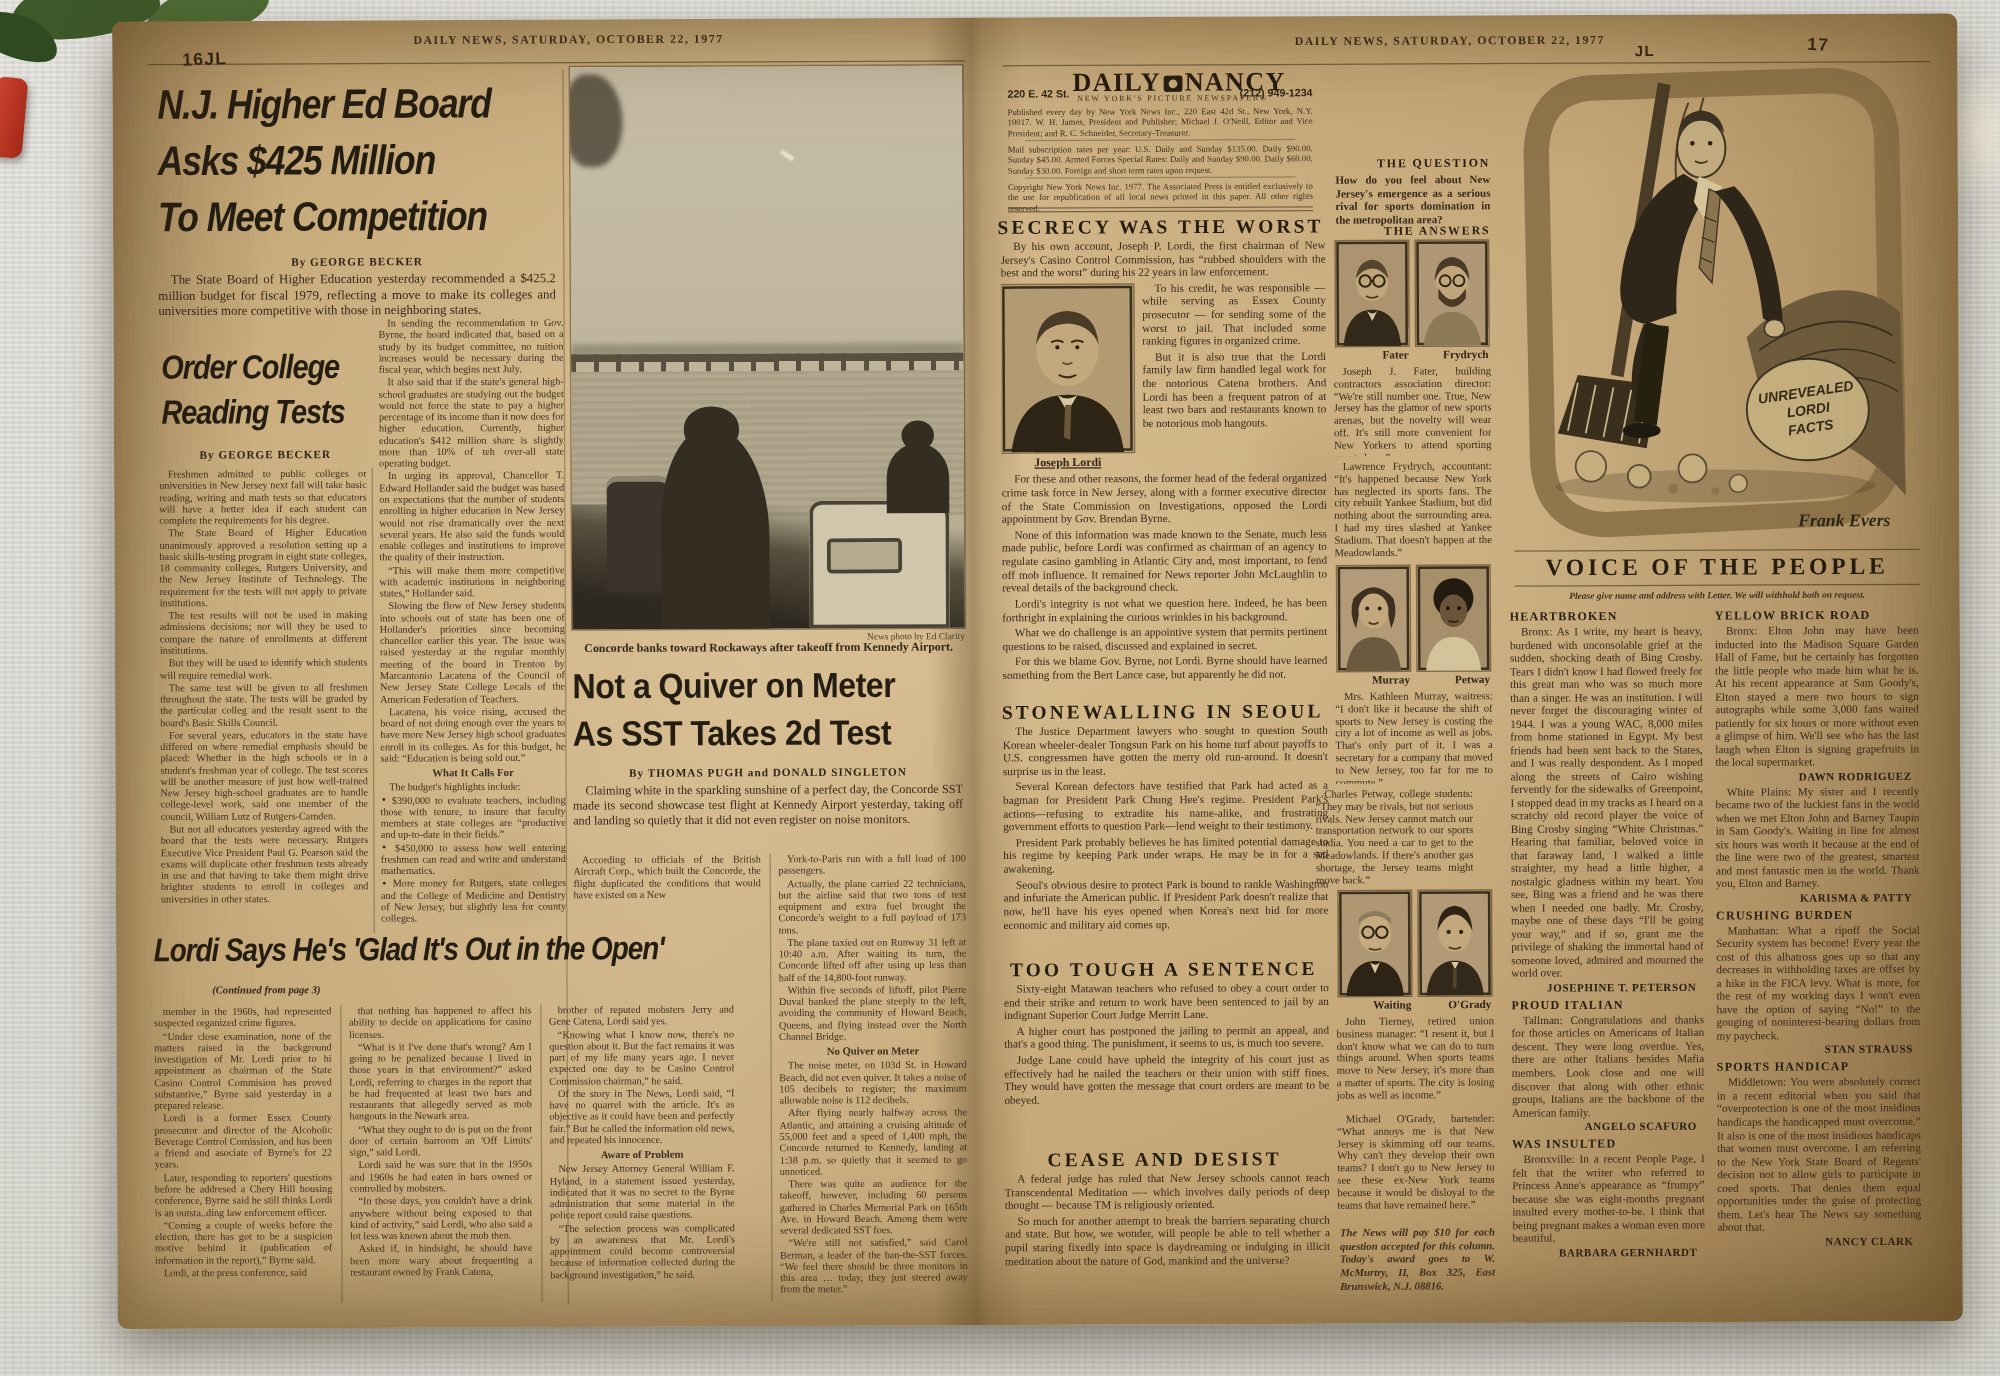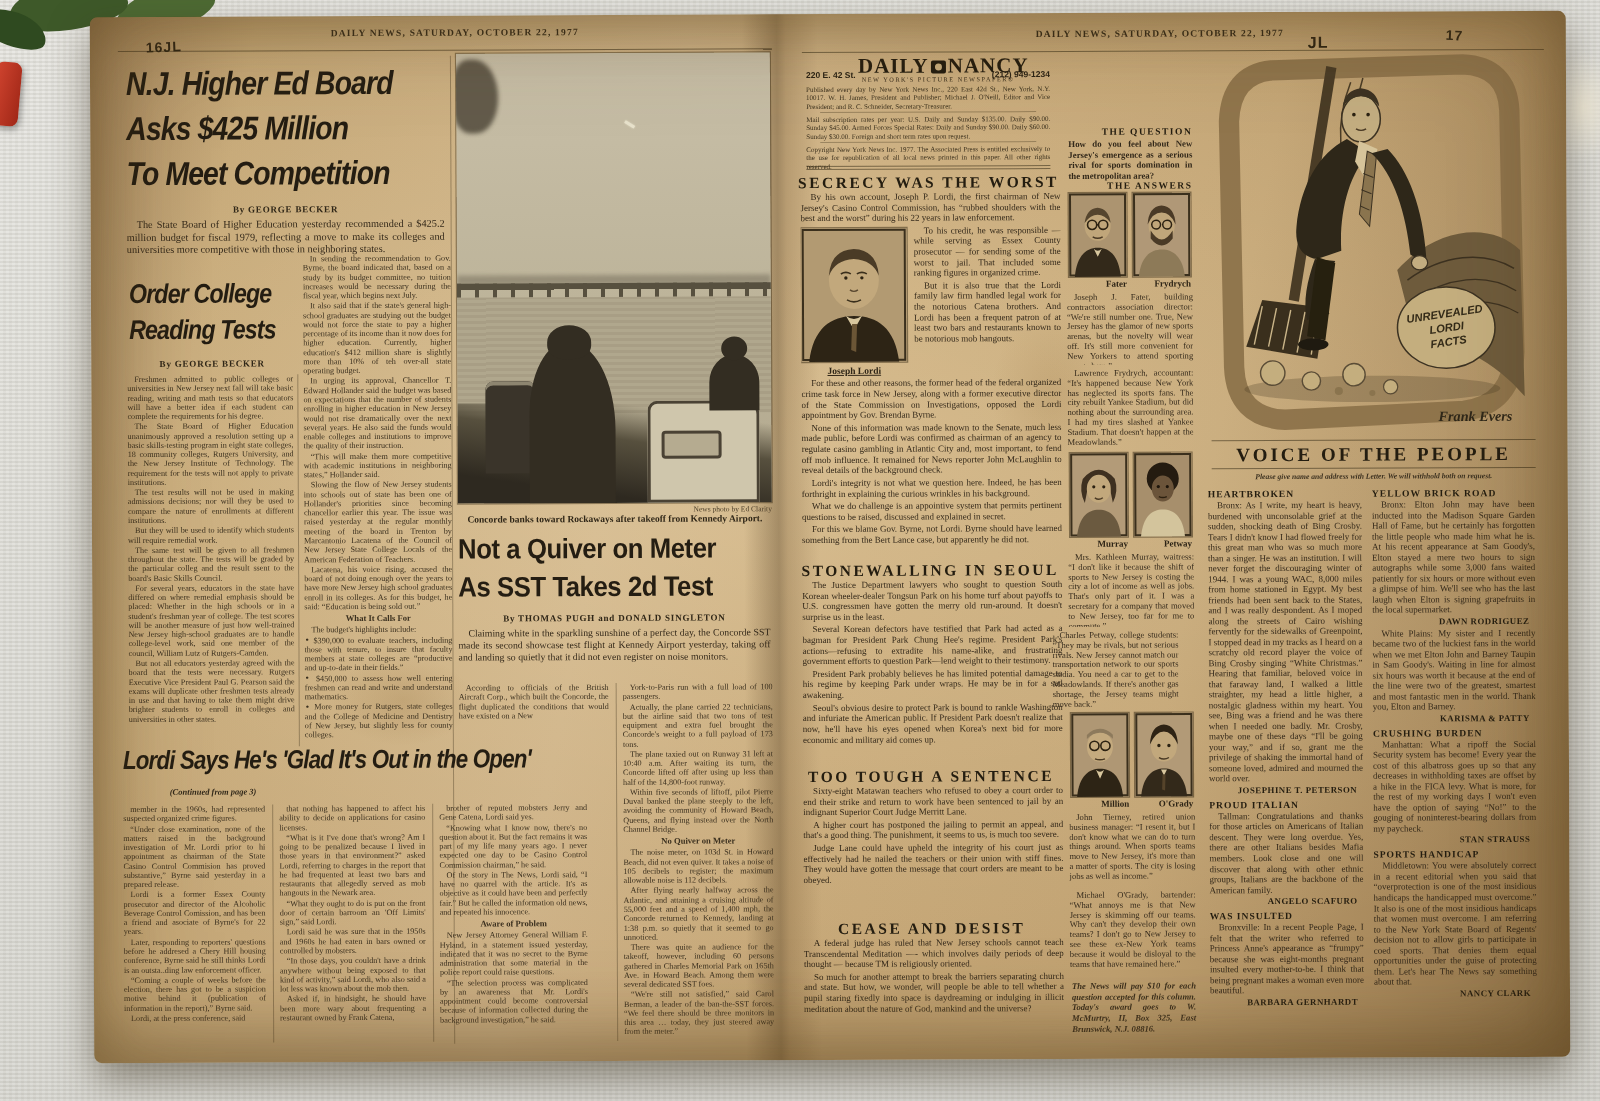--- a/index.html
+++ b/index.html
@@ -233,21 +233,21 @@
           <p>Of the story in The News, Lordi said, “I have no quarrel with the article. It's as objective as it could have been and perfectly fair.” But he called the information old news, and repeated his innocence.</p>
         </div>
       <p class="subhead-sm">Aware of Problem</p>
       <div>
           <p>New Jersey Attorney General William F. Hyland, in a statement issued yesterday, indicated that it was no secret to the Byrne administration that some material in the police report could raise questions.</p>
           <p>“The selection process was complicated by an awareness that Mr. Lordi's appointment could become controversial because of information collected during the background investigation,” he said.</p>
         </div>
     </div>
 
     <div class="dateline" style="left:920px;top:16px;width:300px;">DAILY NEWS, SATURDAY, OCTOBER 22, 1977</div>
-    <div class="pagemark" style="left:1218px;top:22px;font-size:16px;">JL</div>
+    <div class="pagemark" style="left:1218px;top:22px;font-size:12px;">JL</div>
     <div class="pagemark" style="left:1356px;top:16px;transform:rotate(3deg);">17</div>
     <div class="hrule" style="left:712px;top:38px;width:742px;"></div>
 
     <div class="mh-side" style="left:716px;top:56px;">220 E. 42 St.</div>
     <div class="mh-name" style="left:768px;top:40px;">
       <span>DAILY</span><span class="mh-cam"></span><span>NANCY</span>
     </div>
     <div class="mh-side" style="left:880px;top:56px;width:80px;text-align:right;">(212) 949-1234</div>
     <div class="mh-tag" style="left:768px;top:62px;width:160px;">NEW YORK'S PICTURE NEWSPAPER®</div>
     <div class="mh-small" style="left:716px;top:72px;width:244px;">Published every day by New York News Inc., 220 East 42d St., New York, N.Y. 10017. W. H. James, President and Publisher; Michael J. O'Neill, Editor and Vice President; and R. C. Schneider, Secretary-Treasurer.</div>
@@ -401,21 +401,21 @@
         <path d="M15,32 Q16,13 29,12 Q42,13 43,32 Q37,19 29,19 Q21,19 15,32 Z" fill="#2e2314"></path>
         <circle cx="24" cy="33" r="1.7" fill="#2c2212"></circle>
           <circle cx="34" cy="33" r="1.7" fill="#2c2212"></circle>
         <path d="M24,45 Q29,48 34,45" stroke="#4a3a24" stroke-width="1.4" fill="none"></path>
         <path d="M6,84 C8,63 18,56 29,56 C40,56 50,63 52,84 Z" fill="#33291a"></path>
         <path d="M26,57 L29,63 L32,57 Z" fill="#d8c79e"></path>
           <path d="M27.5,62 L30.5,62 L30,78 L27,77 Z" fill="#55432a"></path>
       </svg>
     </div>
     <div class="mugname" style="left:978px;top:786px;">
-      <span>Million</span>
+      <span>Waiting</span>
         <span>O'Grady</span>
     </div>
     <div class="ans" style="left:976px;top:878px;width:126px;height:84px;">
         <p>Michael O'Grady, bartender: “What annoys me is that New Jersey is skimming off our teams. Why can't they develop their own teams? I don't go to New Jersey to see these ex-New York teams because it would be disloyal to the teams that have remained here.”</p>
       </div>
     <div class="ans" style="left:976px;top:800px;width:126px;height:74px;">
         <p>John Tierney, retired union business manager: “I resent it, but I don't know what we can do to turn things around. When sports teams move to New Jersey, it's more than a matter of sports. The city is losing jobs as well as income.”</p>
       </div>
     <div class="inqnote" style="left:978px;top:968px;width:124px;">The News will pay $10 for each question accepted for this column. Today's award goes to W. McMurtry, II, Box 325, East Brunswick, N.J. 08816.</div>
 

